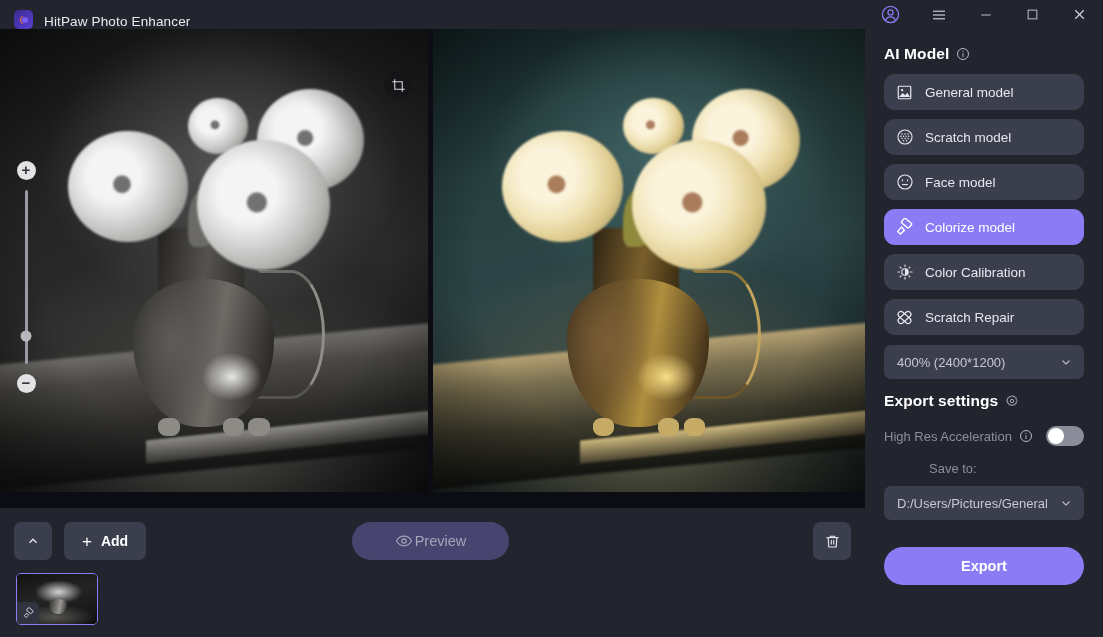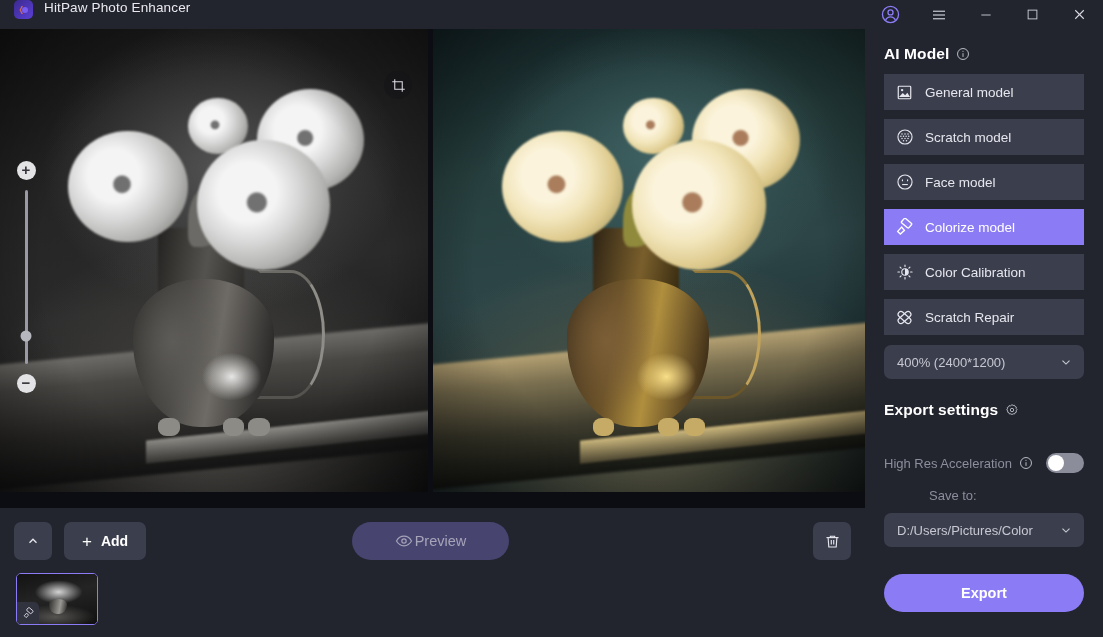--- a/index.html
+++ b/index.html
@@ -7,21 +7,21 @@
     width: 1103px; height: 637px; overflow: hidden;
     background: #0c0d12;
     font-family: "Liberation Sans", sans-serif;
     -webkit-font-smoothing: antialiased;
   }
   .app { position: relative; width: 1103px; height: 637px; background: #0c0d12; }
 
   
   .titlebar {
     position: absolute; left: 0; top: 0; width: 1103px; height: 29px;
-    background: #22242e; display: flex; align-items: flex-start;
+    background: #22242e; display: flex; align-items: flex-end;
   }
   .logo {
     width: 19px; height: 19px; margin-left: 14px; border-radius: 5px;
     background: linear-gradient(135deg, #3b2a8e, #5b3fd6);
     display: flex; align-items: center; justify-content: center; flex: none;
   }
   .logo svg { display: block; }
   .app-title {
     margin-left: 11px; color: #e9e9ef; font-size: 13.5px; letter-spacing: .15px;
   }
@@ -220,36 +220,36 @@
   
   .rpanel {
     position: absolute; left: 865px; top: 29px; width: 238px; height: 608px;
     background: #22242e; padding: 16px 19px 0 19px;
   }
   .sect-title {
     display: flex; align-items: center; gap: 7px;
     color: #ffffff; font-size: 15.5px; font-weight: 700; letter-spacing: .1px;
   }
   .sect-title.res { margin-top: 20px; }
-  .sect-title.exp { margin-top: 22px; }
+  .sect-title.exp { margin-top: 13px; }
   .model-list { margin-top: 11px; }
   .model-item {
-    height: 36px; border-radius: 0; background: #3b3e4c;
+    height: 36px; border-radius: 11px; background: #3b3e4c;
     display: flex; align-items: center; padding-left: 11px; gap: 11px;
     margin-bottom: 9px; color: #e6e6ee; font-size: 13.5px;
   }
   .model-item.active { background: #8b7cf6; color: #ffffff; }
   .model-item .mi { width: 19px; height: 19px; flex: none; display: flex; align-items: center; justify-content: center; }
   .select {
     margin-top: 10px; height: 34px; border-radius: 7px; background: #3b3e4c;
     display: flex; align-items: center; justify-content: space-between;
     padding: 0 11px 0 13px; color: #c8c8d4; font-size: 13px;
   }
   .hres-row {
-    margin-top: 32px; height: 24px; display: flex; align-items: center; gap: 7px;
+    margin-top: 14px; height: 24px; display: flex; align-items: center; gap: 7px;
   }
   .hres-label { color: #8d8e9c; font-size: 13px; }
   .toggle {
     margin-left: auto; width: 38px; height: 20px; border-radius: 10px; background: #8c8d9b;
     position: relative;
   }
   .toggle .knob {
     position: absolute; left: 2px; top: 2px; width: 16px; height: 16px;
     border-radius: 50%; background: #ffffff;
   }
@@ -538,21 +538,21 @@
           <circle cx="12" cy="7.3" r="1.05" fill="#c3c4d0" stroke="none"></circle>
       </svg>
       <div class="toggle">
         <div class="knob"></div>
       </div>
     </div>
 
     <div class="saveto">Save to:</div>
 
     <div class="select">
-      <span>D:/Users/Pictures/Color</span>
+      <span>D:/Users/Pictures/General</span>
       <svg class="ico" width="14" height="14" viewBox="0 0 24 24" fill="none" stroke="#c8c8d4" stroke-width="2" aria-hidden="true">
         <polyline points="6,9.5 12,15.5 18,9.5"></polyline>
       </svg>
     </div>
 
     <div class="export-btn">
       <span>Export</span>
     </div>
   </div>
 

